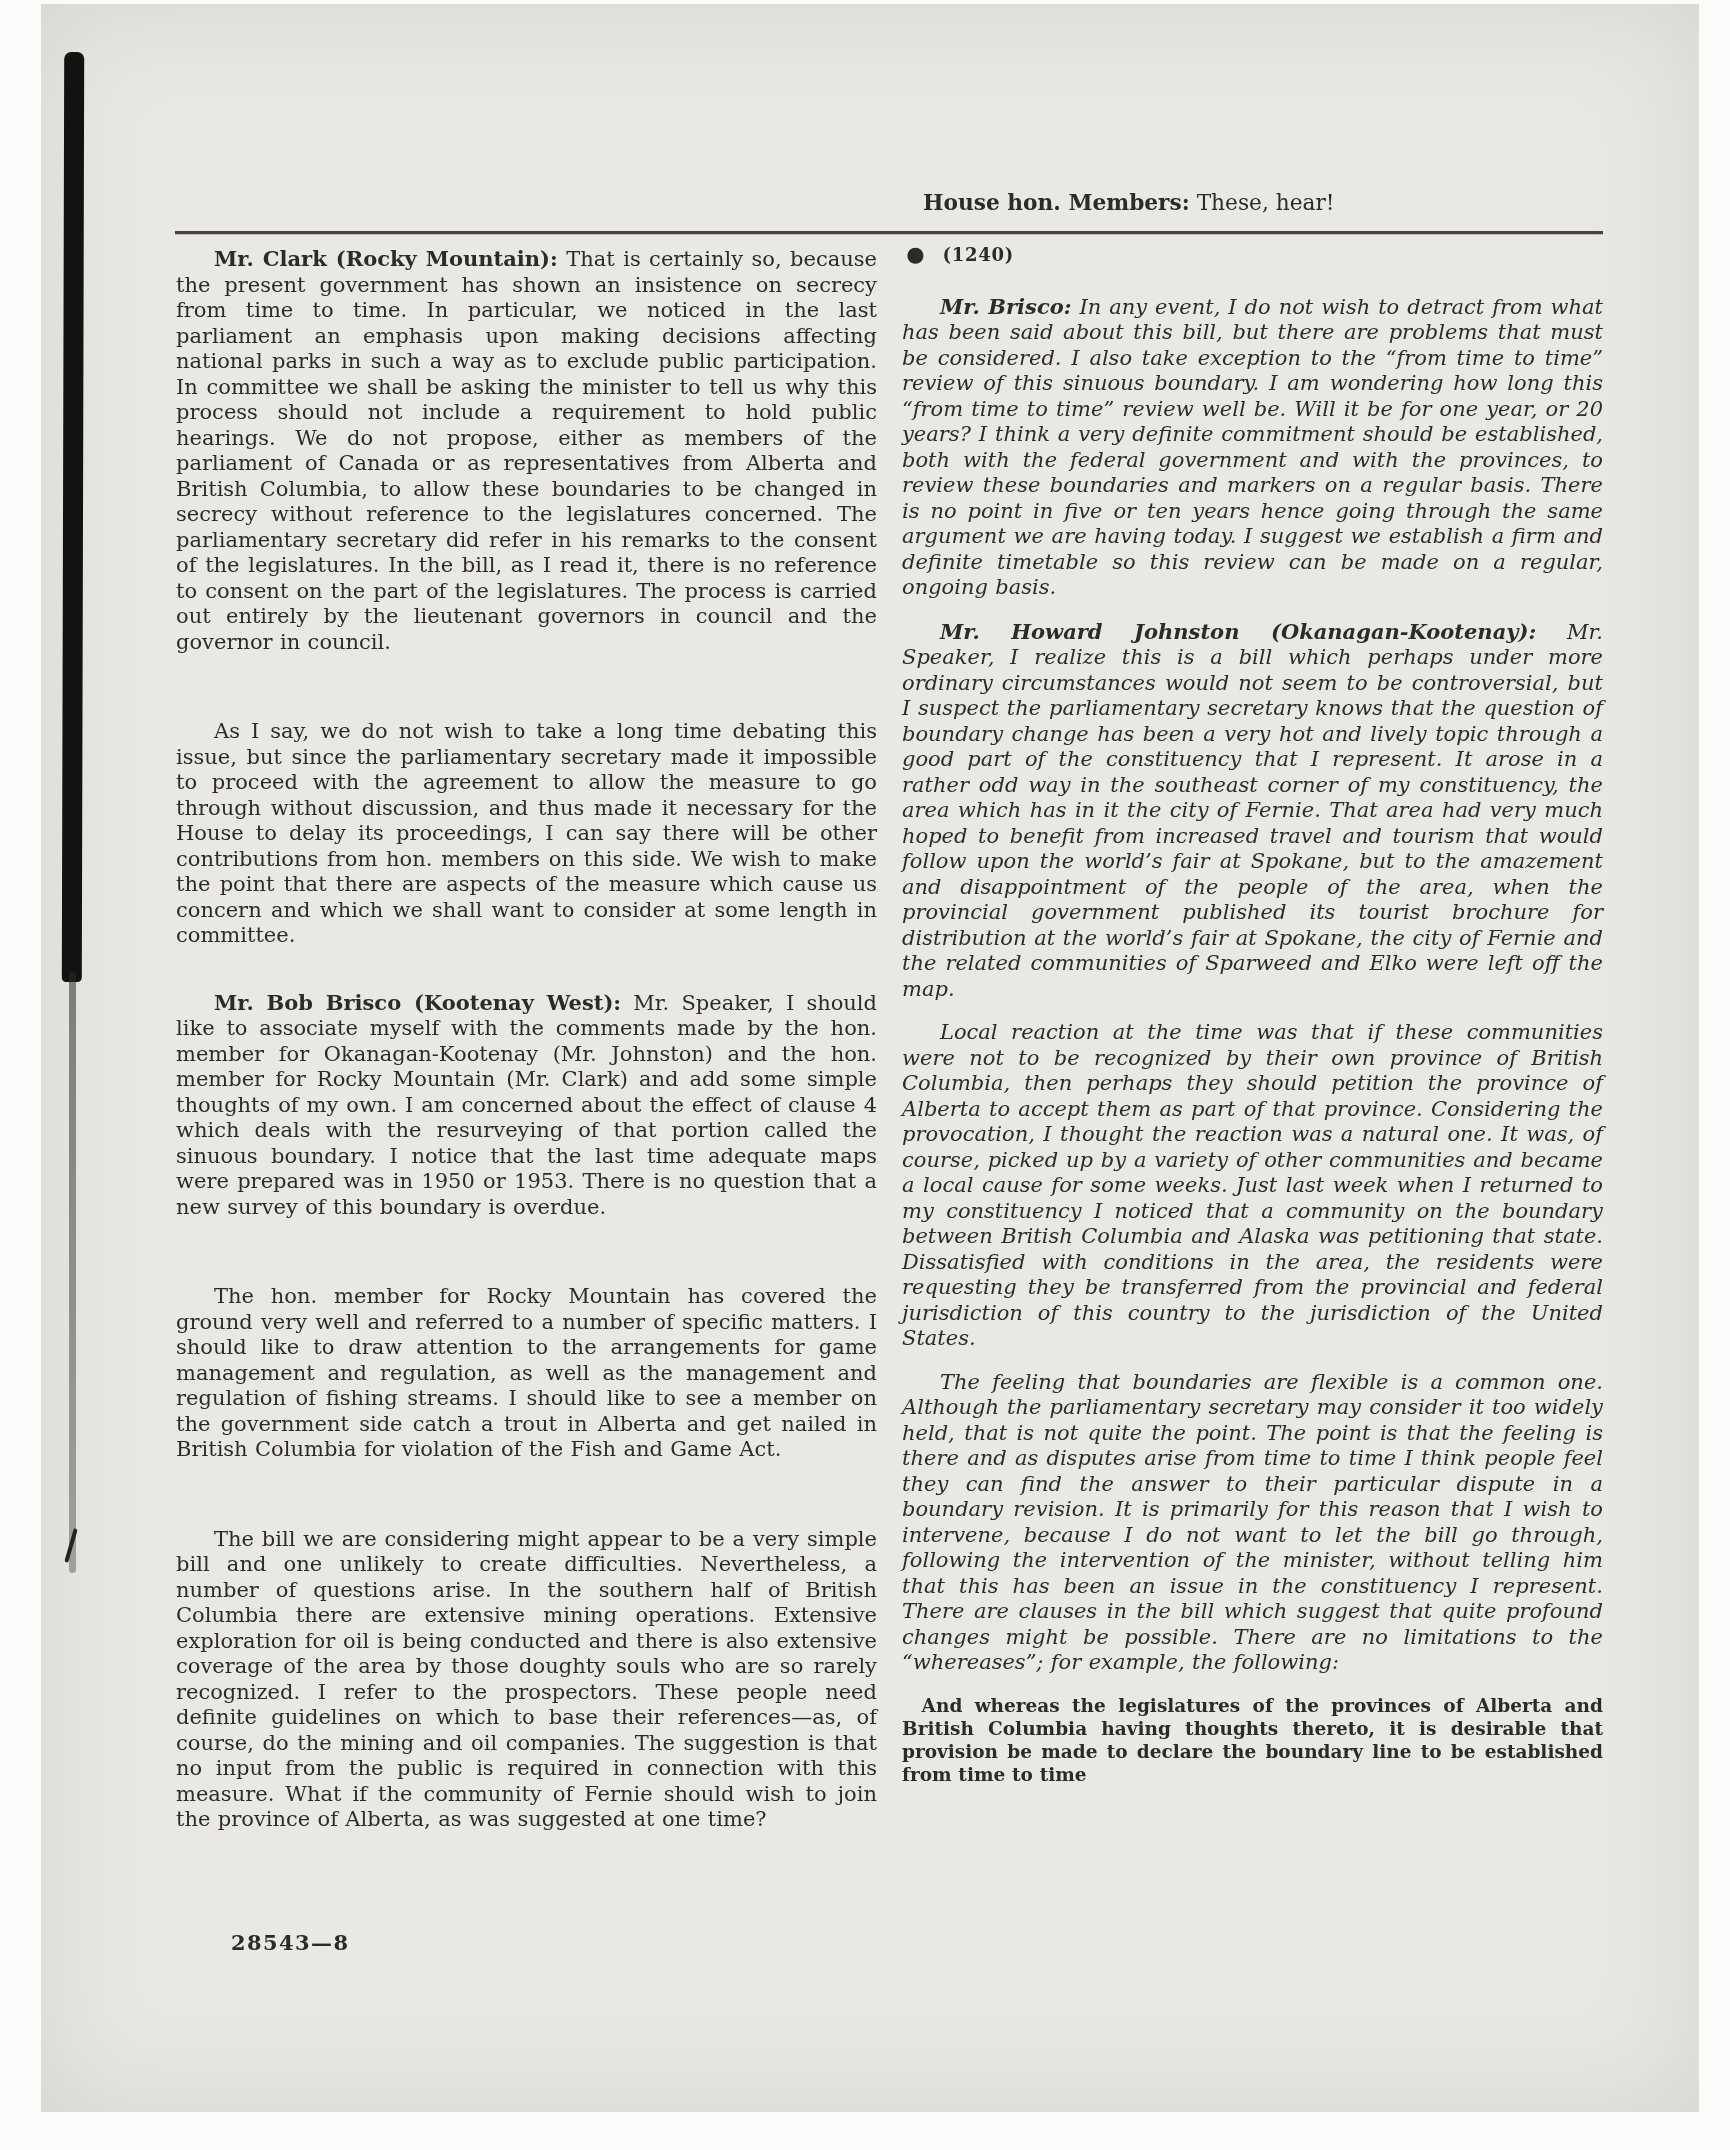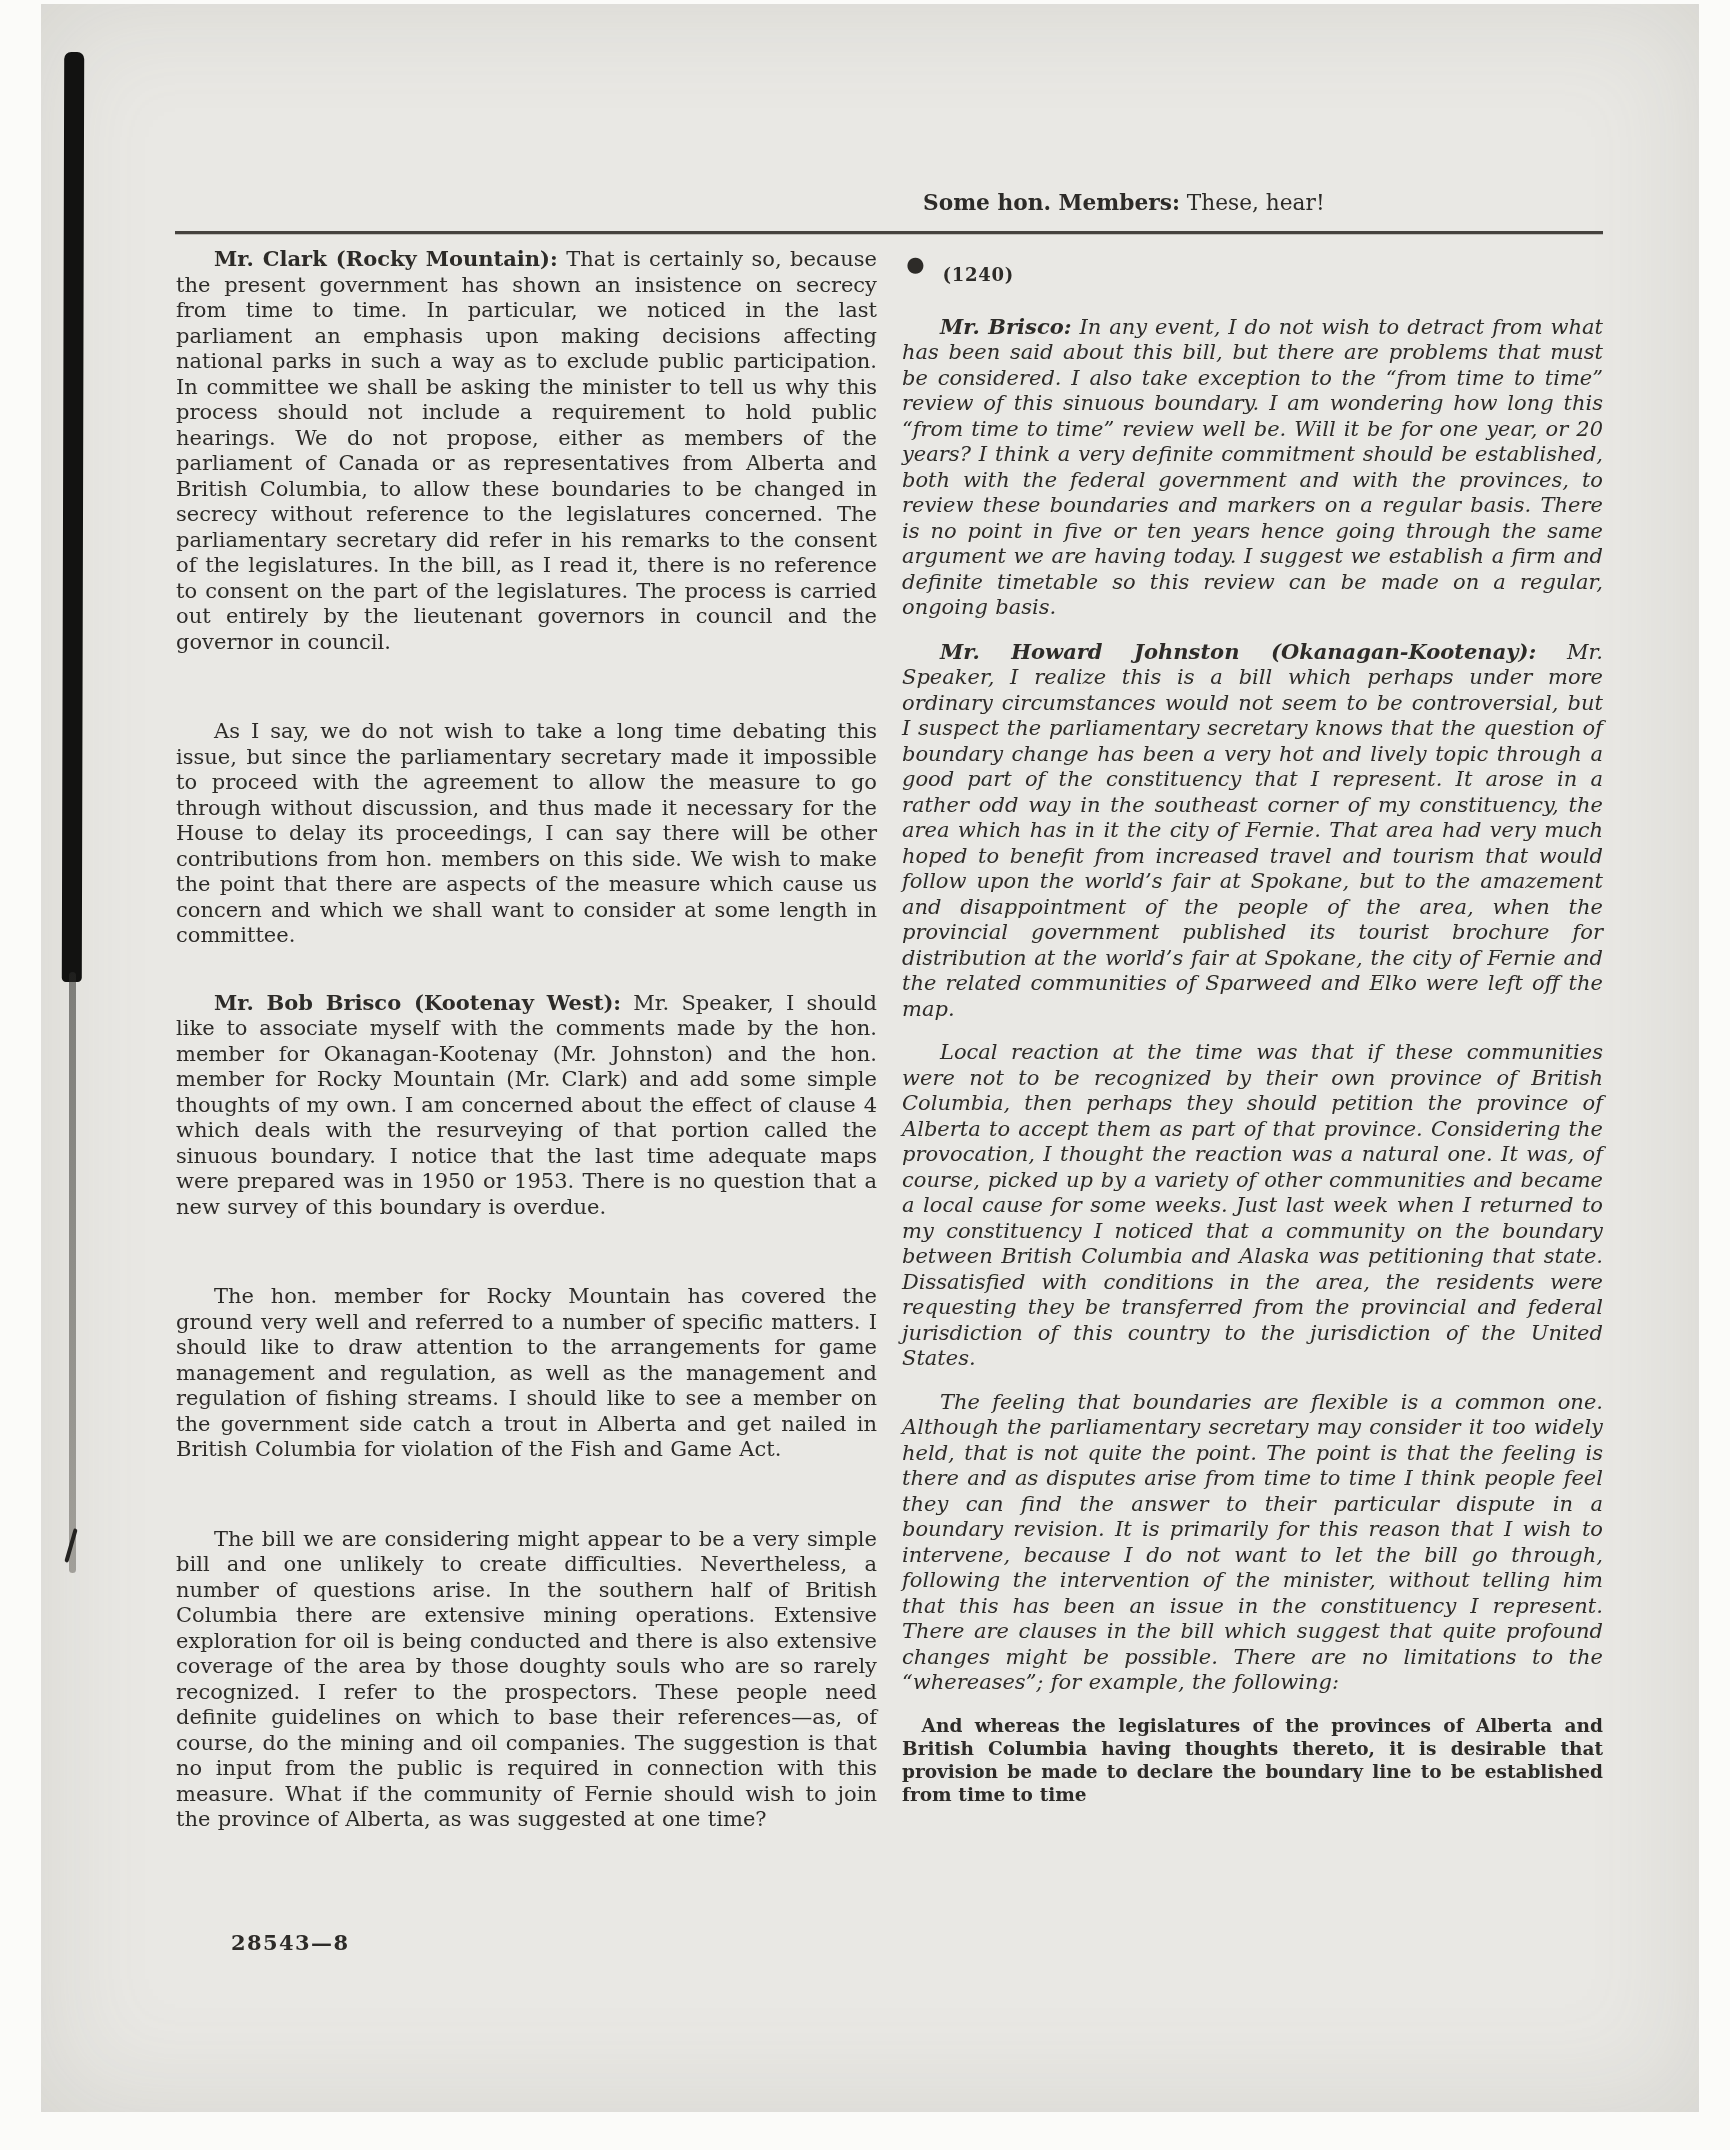--- a/index.html
+++ b/index.html
@@ -27,21 +27,21 @@
          word-spacing:0.7px;}
   .col-left p.body{margin-bottom:64px;}
   .col-left p.body.tight{margin-bottom:41px;}
   .col-right p.body{margin-bottom:18px;font-style:italic;}
   .speaker{font-weight:bold;}
   .running-title{font-style:italic;font-size:22.4px;text-align:center;margin:0 0 15.4px 0;
                  letter-spacing:0.3px;}
   .interjection{font-size:21.7px;line-height:25.5px;text-indent:21px;margin:0 0 28px 0;}
   .timestamp{display:flex;align-items:center;gap:18px;margin:0 0 29px 4.2px;}
   .ts-bullet{font-size:21px;line-height:21px;}
-  .ts-time{font-size:18px;font-weight:bold;letter-spacing:0.7px;margin-top:20px;}
+  .ts-time{font-size:18px;font-weight:bold;letter-spacing:0.7px;}
   .quote{font-size:18.5px;line-height:23px;font-weight:bold;text-align:justify;
          text-indent:19.6px;margin:4.2px 0 0 0;word-spacing:0.3px;}
   .footer-code{position:absolute;left:231px;top:1930px;font-size:21px;font-weight:bold;
          letter-spacing:1.4px;}
 </style>
 </head>
 <body>
 
 <div class="page">
   <div class="paper"></div>
@@ -54,21 +54,21 @@
 
   <div class="col col-left">
     <p class="body"><span class="speaker">Mr. Clark (Rocky Mountain):</span><span> That is certainly so, because the present government has shown an insistence on secrecy from time to time. In particular, we noticed in the last parliament an emphasis upon making decisions affecting national parks in such a way as to exclude public participation. In committee we shall be asking the minister to tell us why this process should not include a requirement to hold public hearings. We do not propose, either as members of the parliament of Canada or as representatives from Alberta and British Columbia, to allow these boundaries to be changed in secrecy without reference to the legislatures concerned. The parliamentary secretary did refer in his remarks to the consent of the legislatures. In the bill, as I read it, there is no reference to consent on the part of the legislatures. The process is carried out entirely by the lieutenant governors in council and the governor in council.</span></p>
     <p class="body tight"><span>As I say, we do not wish to take a long time debating this issue, but since the parliamentary secretary made it impossible to proceed with the agreement to allow the measure to go through without discussion, and thus made it necessary for the House to delay its proceedings, I can say there will be other contributions from hon. members on this side. We wish to make the point that there are aspects of the measure which cause us concern and which we shall want to consider at some length in committee.</span></p>
     <p class="body"><span class="speaker">Mr. Bob Brisco (Kootenay West):</span><span> Mr. Speaker, I should like to associate myself with the comments made by the hon. member for Okanagan-Kootenay (Mr. Johnston) and the hon. member for Rocky Mountain (Mr. Clark) and add some simple thoughts of my own. I am concerned about the effect of clause 4 which deals with the resurveying of that portion called the sinuous boundary. I notice that the last time adequate maps were prepared was in 1950 or 1953. There is no question that a new survey of this boundary is overdue.</span></p>
     <p class="body"><span>The hon. member for Rocky Mountain has covered the ground very well and referred to a number of specific matters. I should like to draw attention to the arrangements for game management and regulation, as well as the management and regulation of fishing streams. I should like to see a member on the government side catch a trout in Alberta and get nailed in British Columbia for violation of the Fish and Game Act.</span></p>
     <p class="body"><span>The bill we are considering might appear to be a very simple bill and one unlikely to create difficulties. Nevertheless, a number of questions arise. In the southern half of British Columbia there are extensive mining operations. Extensive exploration for oil is being conducted and there is also extensive coverage of the area by those doughty souls who are so rarely recognized. I refer to the prospectors. These people need definite guidelines on which to base their references—as, of course, do the mining and oil companies. The suggestion is that no input from the public is required in connection with this measure. What if the community of Fernie should wish to join the province of Alberta, as was suggested at one time?</span></p>
   </div>
 
   <div class="col col-right">
-    <p class="interjection"><span class="speaker">Some hon. Members:</span><span> These, hear!</span></p>
+    <p class="interjection"><span class="speaker">House hon. Members:</span><span> These, hear!</span></p>
     <div class="timestamp">
       <span class="ts-bullet">●</span>
       <span class="ts-time">(1240)</span>
     </div>
     <p class="body"><span class="speaker">Mr. Brisco:</span><span> In any event, I do not wish to detract from what has been said about this bill, but there are problems that must be considered. I also take exception to the “from time to time” review of this sinuous boundary. I am wondering how long this “from time to time” review well be. Will it be for one year, or 20 years? I think a very definite commitment should be established, both with the federal government and with the provinces, to review these boundaries and markers on a regular basis. There is no point in five or ten years hence going through the same argument we are having today. I suggest we establish a firm and definite timetable so this review can be made on a regular, ongoing basis.</span></p>
     <p class="body"><span class="speaker">Mr. Howard Johnston (Okanagan-Kootenay):</span><span> Mr. Speaker, I realize this is a bill which perhaps under more ordinary circumstances would not seem to be controversial, but I suspect the parliamentary secretary knows that the question of boundary change has been a very hot and lively topic through a good part of the constituency that I represent. It arose in a rather odd way in the southeast corner of my constituency, the area which has in it the city of Fernie. That area had very much hoped to benefit from increased travel and tourism that would follow upon the world’s fair at Spokane, but to the amazement and disappointment of the people of the area, when the provincial government published its tourist brochure for distribution at the world’s fair at Spokane, the city of Fernie and the related communities of Sparweed and Elko were left off the map.</span></p>
     <p class="body"><span>Local reaction at the time was that if these communities were not to be recognized by their own province of British Columbia, then perhaps they should petition the province of Alberta to accept them as part of that province. Considering the provocation, I thought the reaction was a natural one. It was, of course, picked up by a variety of other communities and became a local cause for some weeks. Just last week when I returned to my constituency I noticed that a community on the boundary between British Columbia and Alaska was petitioning that state. Dissatisfied with conditions in the area, the residents were requesting they be transferred from the provincial and federal jurisdiction of this country to the jurisdiction of the United States.</span></p>
     <p class="body"><span>The feeling that boundaries are flexible is a common one. Although the parliamentary secretary may consider it too widely held, that is not quite the point. The point is that the feeling is there and as disputes arise from time to time I think people feel they can find the answer to their particular dispute in a boundary revision. It is primarily for this reason that I wish to intervene, because I do not want to let the bill go through, following the intervention of the minister, without telling him that this has been an issue in the constituency I represent. There are clauses in the bill which suggest that quite profound changes might be possible. There are no limitations to the “whereases”; for example, the following:</span></p>
     <p class="quote">And whereas the legislatures of the provinces of Alberta and British Columbia having thoughts thereto, it is desirable that provision be made to declare the boundary line to be established from time to time</p>
   </div>

